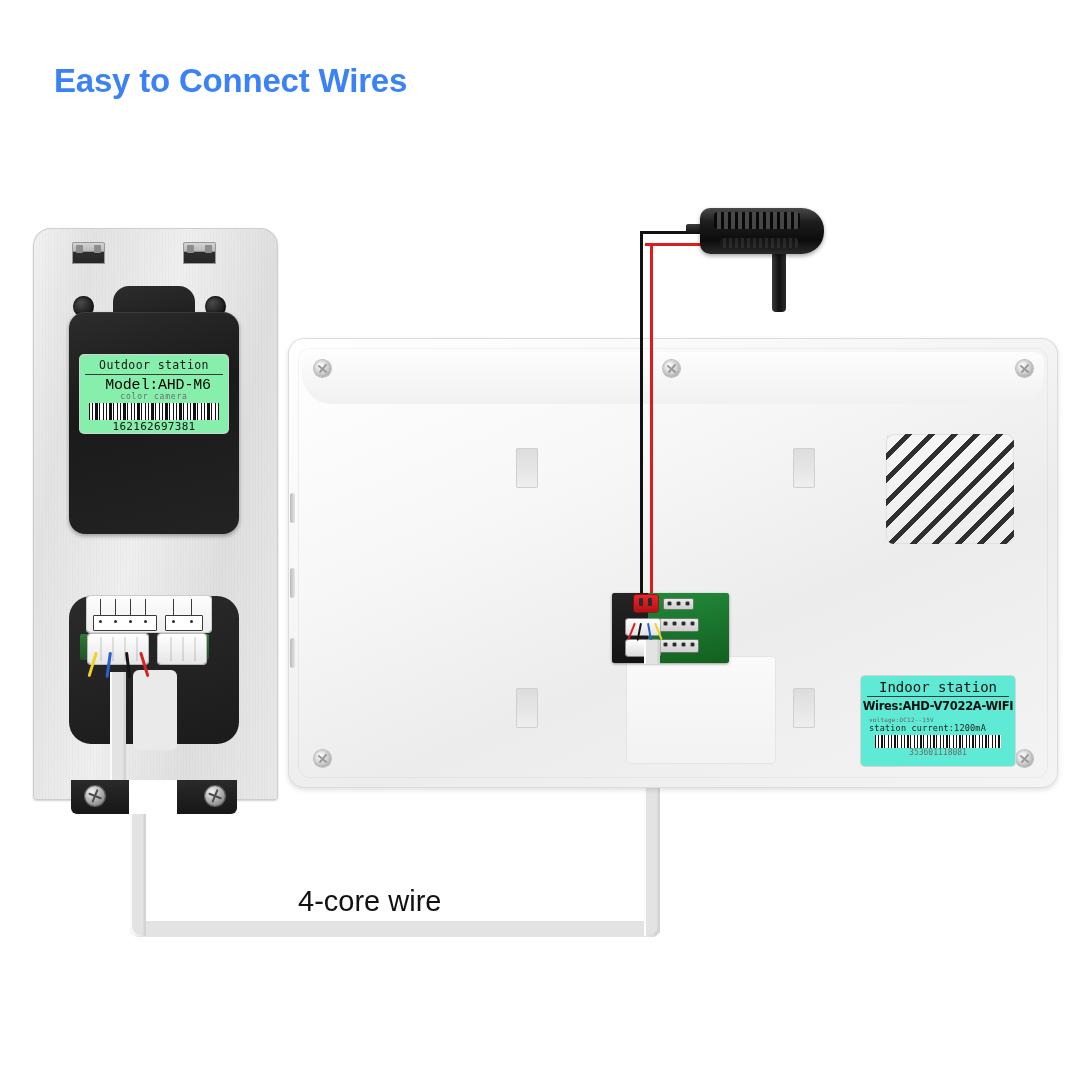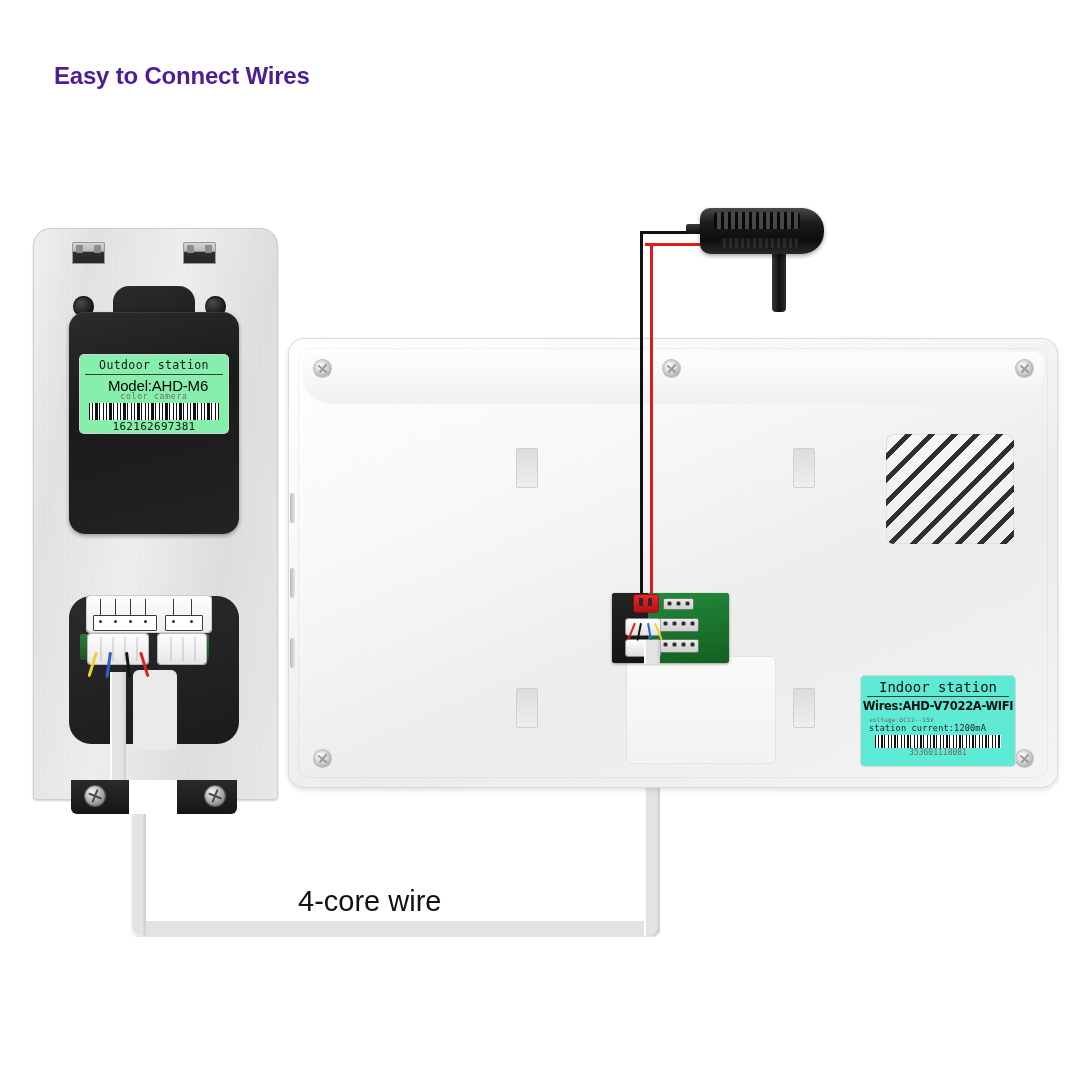--- a/index.html
+++ b/index.html
@@ -9,21 +9,21 @@
     font-family:"Liberation Sans", sans-serif;
     position:relative;
     overflow:hidden;
     -webkit-font-smoothing:antialiased;
   }
   .stage{position:absolute;left:0;top:0;width:1080px;height:1080px;}
 
   
   .title{
     position:absolute;left:54px;top:62px;
-    font-size:24px;font-weight:bold;color:#4c1d95;
+    font-size:33px;font-weight:bold;color:#3b82f6;
     letter-spacing:-0.2px;
   }
   .subtitle{
     position:absolute;left:55px;top:126px;
     font-size:23px;font-weight:normal;color:#1b1b1b;
   }
   .wire-caption{
     position:absolute;left:298px;top:885px;
     font-size:29px;color:#111;
   }
@@ -88,21 +88,21 @@
     box-shadow:0 0 0 1px #d3d3d3;
     overflow:hidden;
   }
   .od-lab-top{
     font-family:"DejaVu Sans Mono", monospace;
     font-size:11.5px;color:#1a1a1a;text-align:center;
     padding-top:3px;letter-spacing:.4px;
   }
   .od-lab-rule{height:1px;background:#3a3a3a;margin:2px 5px 0 5px;}
   .od-lab-model{
-    font-family:Liberation Sans, sans-serif;
+    font-family:Liberation Mono, monospace;
     font-size:15px;color:#000;text-align:center;margin-top:2px;letter-spacing:-.2px;padding-left:8px;
   }
   .od-lab-sub{
     font-family:"DejaVu Sans Mono", monospace;
     font-size:8px;color:#6d6d6d;text-align:center;letter-spacing:.8px;margin-top:-2px;
   }
   .barcode{
     height:17px;margin:2px 9px 0 9px;
     background-image:repeating-linear-gradient(90deg,
       #111 0 1.5px, #fff 1.5px 3px, #111 3px 4px, #fff 4px 6.5px,

